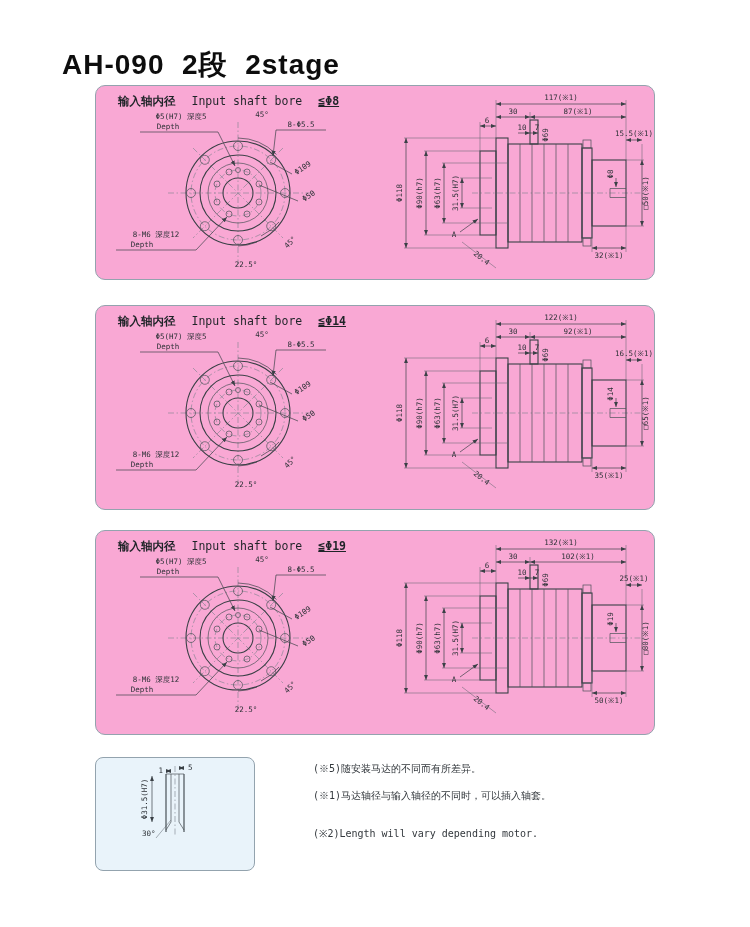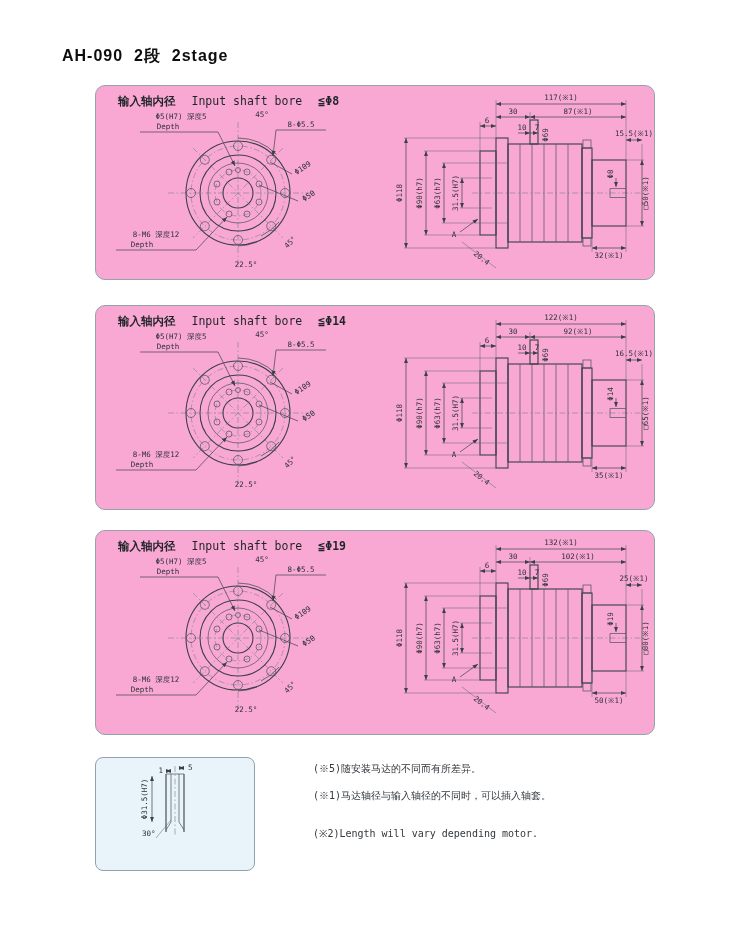--- a/index.html
+++ b/index.html
@@ -3,33 +3,33 @@
 <meta charset="utf-8">
 <style>
   html,body{margin:0;padding:0;}
   body{
     width:750px;height:927px;background:#ffffff;position:relative;
     font-family:"DejaVu Sans Mono",monospace;color:#2c3136;
   }
   .page-title{
     position:absolute;left:62px;top:46px;
     font-family:"Liberation Sans",sans-serif;font-weight:bold;
-    font-size:16px;color:#0d0d0d;letter-spacing:1px;white-space:pre;
+    font-size:28px;color:#0d0d0d;letter-spacing:1px;white-space:pre;
   }
   .panel{
     position:absolute;left:95px;width:558px;
     background:#f9a8d4;border:1.4px solid #93a3ae;border-radius:10px;
     overflow:hidden;
   }
   .panel-header{
     position:absolute;left:22px;top:8px;display:flex;gap:16px;
     font-size:11.5px;color:#1f2428;z-index:2;white-space:pre;
   }
   .hdr-cn{font-family:"DejaVu Sans",sans-serif;font-weight:bold;}
-  .hdr-bore{font-weight:bold;}
+  .hdr-bore{font-weight:bold;text-decoration:underline;}
   .drawing{position:absolute;left:0;top:0;}
   svg text{
     font-family:"DejaVu Sans Mono",monospace;font-size:7.5px;fill:#2c3136;
   }
   .ol{stroke:#3a4046;stroke-width:1.1;fill:none;}
   .thin{stroke:#4a5158;stroke-width:0.7;fill:none;}
   .dim{stroke:#3c4248;stroke-width:0.7;fill:none;}
   .ext{stroke:#5a626a;stroke-width:0.5;fill:none;}
   .cl{stroke:#79828b;stroke-width:0.6;fill:none;stroke-dasharray:6 2.5 1.5 2.5;}
   .detail-panel{

